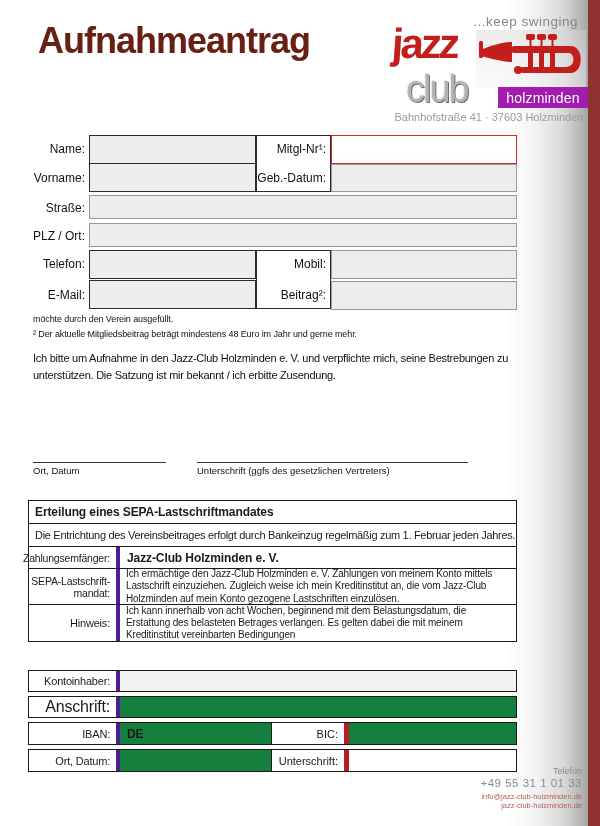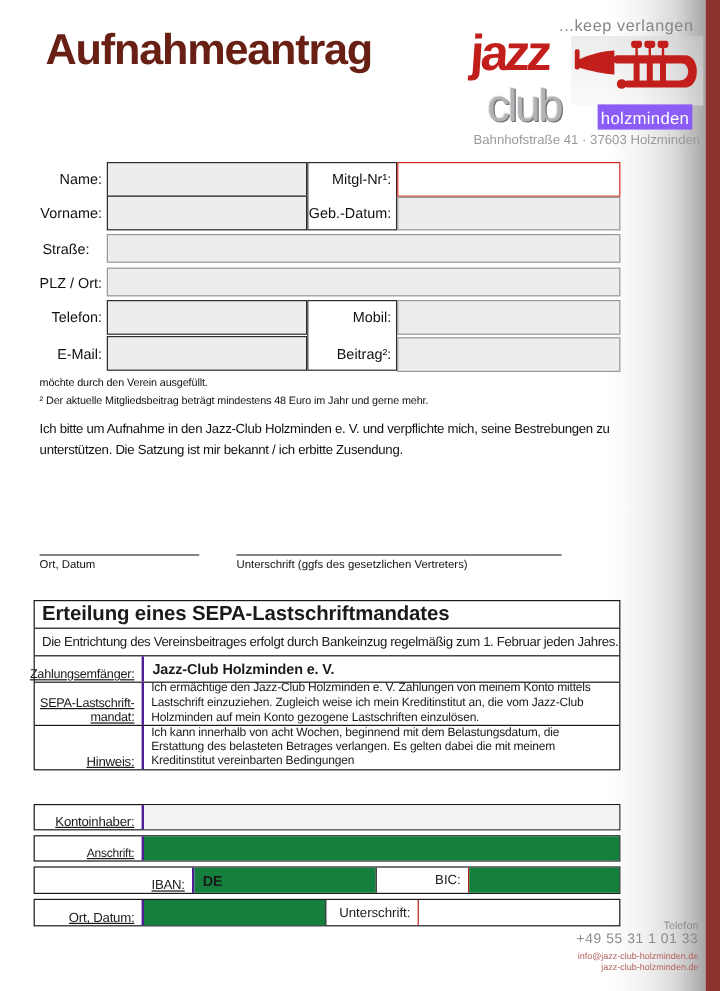--- a/index.html
+++ b/index.html
@@ -18,21 +18,21 @@
 
   
   .logo{left:390px;top:8px;width:198px;height:118px;}
   .logo .tagline{position:absolute;right:10px;top:6px;font-size:13.5px;color:#85858c;letter-spacing:0.5px;}
   .logo .building{position:absolute;left:86px;top:22px;width:110px;height:58px;opacity:.45;
     background:linear-gradient(180deg,#d4d4d4 0%,#eceaea 60%,#f5f5f5 100%);}
   .logo .jazz{position:absolute;left:2px;top:12px;font-size:42px;font-weight:800;letter-spacing:-3px;
     color:#c21f1c;transform:skewX(-4deg);}
   .logo .club{position:absolute;left:16px;top:60px;font-size:38px;font-weight:400;letter-spacing:-2px;
     color:#b3b3b7;text-shadow:1px 1px 0 #6e6e6e, -1px -1px 0 #e9e9e9;}
-  .logo .hm-bar{position:absolute;left:108px;top:79px;width:79px;height:21px;background:#8b5cf6;
+  .logo .hm-bar{position:absolute;left:108px;top:79px;width:90px;height:21px;background:#a21caf;
     color:#fff;font-size:14px;display:flex;align-items:center;justify-content:center;letter-spacing:0.2px;}
   .logo .addr{position:absolute;left:0;top:103px;width:198px;text-align:center;font-size:11px;color:#9a9a9a;}
   .logo svg{position:absolute;left:88px;top:18px;}
 
   
   .flabel{position:absolute;text-align:right;font-size:12px;color:#111;}
   .lh28{line-height:28px;height:28px;}
   .lh24{line-height:24px;height:24px;}
   .box{position:absolute;background:#ededed;border:1px solid #999;box-sizing:border-box;}
   .box.dark{border-color:#2b2b2b;}
@@ -44,57 +44,57 @@
   
   .sigline{position:absolute;border-top:1px solid #333;height:0;}
   .siglabel{position:absolute;font-size:9.5px;color:#111;}
 
   
   .sepa{position:absolute;left:28px;top:500px;width:489px;}
   .sepa-top{position:absolute;left:0;top:0;width:489px;border:1.2px solid #1a1a1a;box-sizing:border-box;background:#fff;}
   .srow{display:flex;border-top:1px solid #1a1a1a;box-sizing:border-box;}
   .srow:first-child{border-top:none;}
   .scell{box-sizing:border-box;}
-  .slabel{width:91px;border-right:2px solid #4c1d95;display:flex;flex-direction:column;
-    align-items:flex-end;justify-content:flex-end;padding-right:6px;font-size:10.5px;letter-spacing:-0.2px;text-decoration:underline;}
+  .slabel{width:91px;border-right:4px solid #4c1d95;display:flex;flex-direction:column;
+    align-items:flex-end;justify-content:center;padding-right:6px;font-size:10.5px;letter-spacing:-0.2px;}
   .sval{flex:1;display:flex;align-items:center;padding-left:7px;font-size:12px;}
   .sbold{font-weight:700;letter-spacing:-0.1px;}
   .stext{flex:1;font-size:10px;line-height:1.22;letter-spacing:-0.15px;padding:2px 6px;display:flex;
     flex-direction:column;justify-content:center;}
-  .sheader{font-weight:700;font-size:17px;display:flex;align-items:center;padding-left:6px;letter-spacing:-0.1px;}
+  .sheader{font-weight:700;font-size:12px;display:flex;align-items:center;padding-left:6px;letter-spacing:-0.1px;}
   .sintro{font-size:11px;letter-spacing:-0.3px;display:flex;align-items:center;padding-left:6px;}
   .sepa-box{position:absolute;left:0;width:489px;border:1.2px solid #1a1a1a;box-sizing:border-box;
     background:#fff;display:flex;}
   .gray{background:#15803d;}
   .lightgray{background:#f2f2f2;}
   .mandats{width:111px;border-right:1px solid #1a1a1a;border-left:1px solid #1a1a1a;display:flex;
     flex-direction:column;align-items:center;justify-content:center;font-size:8px;line-height:1.15;}
   .w152{width:152px;border-right:none;}
   .blabel{width:78px;display:flex;align-items:center;justify-content:flex-end;padding-right:6px;
-    font-size:11px;box-sizing:border-box;border-right:1px solid #b91c1c;border-left:1px solid #1a1a1a;}
+    font-size:11px;box-sizing:border-box;border-right:5px solid #b91c1c;border-left:1px solid #1a1a1a;}
 
   
   .footer{position:absolute;right:18px;top:766px;text-align:right;z-index:5;}
   .footer .f1{font-size:9px;color:#8a8a8a;}
   .footer .f2{font-size:11.5px;color:#8a8a8a;margin-top:1px;letter-spacing:0.5px;}
   .footer .f3{font-size:7.5px;color:#b2625e;margin-top:3px;}
   .footer .f4{font-size:7.5px;color:#b2625e;}
 </style>
 </head>
 <body>
 
 <div class="page">
 
   <div class="abs page-shadow"></div>
   <div class="abs edge-bar"></div>
 
   <div class="abs title">Aufnahmeantrag</div>
 
   <div class="abs logo">
-    <div class="tagline">...keep verlangen</div>
+    <div class="tagline">...keep swinging</div>
     <div class="building"></div>
     <svg width="108" height="72" viewBox="0 0 108 72">
       <g fill="#c21f1c">
         <path d="M3 24 C14 19 26 16 34 16 L34 36 C26 36 14 33 3 30 Z"></path>
         <rect x="1" y="15" width="4" height="17" rx="1.5"></rect>
         <rect x="33" y="20" width="62" height="7" rx="3.5"></rect>
         <path d="M93 20 C106 20 106 47 93 47 L88 47 L88 41 C98 41 98 26 88 26 Z"></path>
         <rect x="42" y="41" width="48" height="6" rx="3"></rect>
         <rect x="50" y="24" width="5" height="20"></rect>
         <rect x="61" y="24" width="5" height="20"></rect>
@@ -120,21 +120,21 @@
   <div class="flabel lh28" style="left:20px;top:135px;width:65px;">Name:</div>
   <div class="box dark" style="left:89px;top:135px;width:167px;height:29px;"></div>
   <div class="flabel lh28" style="left:256px;top:135px;width:70px;">Mitgl-Nr¹:</div>
   <div class="box red" style="left:331px;top:135px;width:186px;height:29px;"></div>
 
   <div class="flabel lh28" style="left:15px;top:164px;width:70px;">Vorname:</div>
   <div class="box dark" style="left:89px;top:163px;width:167px;height:29px;"></div>
   <div class="flabel lh28" style="left:250px;top:164px;width:76px;">Geb.-Datum:</div>
   <div class="box" style="left:331px;top:164px;width:186px;height:28px;"></div>
 
-  <div class="flabel lh24" style="left:25px;top:196px;width:60px;text-align:center;">Straße:</div>
+  <div class="flabel lh24" style="left:25px;top:196px;width:60px;">Straße:</div>
   <div class="box" style="left:89px;top:195px;width:428px;height:24px;"></div>
 
   <div class="flabel lh24" style="left:15px;top:224px;width:70px;">PLZ / Ort:</div>
   <div class="box" style="left:89px;top:223px;width:428px;height:24px;"></div>
 
   <div class="flabel lh28" style="left:20px;top:250px;width:65px;">Telefon:</div>
   <div class="box dark" style="left:89px;top:250px;width:167px;height:29px;"></div>
   <div class="flabel lh28" style="left:270px;top:250px;width:56px;">Mobil:</div>
   <div class="box" style="left:331px;top:250px;width:186px;height:29px;"></div>
 
@@ -179,27 +179,27 @@
     </div>
 
     <div class="sepa-box" style="top:170px;height:22px;">
       <div class="scell slabel" style="font-size:11px;">
           <span>Kontoinhaber:</span>
         </div>
       <div class="scell sval lightgray"></div>
     </div>
 
     <div class="sepa-box" style="top:196px;height:22px;">
-      <div class="scell slabel" style="font-size:10px;">
+      <div class="scell slabel" style="font-size:16px;">
           <span>Anschrift:</span>
         </div>
       <div class="scell sval gray"></div>
     </div>
 
-    <div class="sepa-box" style="top:222px;height:23px;padding-left:42px;">
+    <div class="sepa-box" style="top:222px;height:23px;">
       <div class="scell slabel" style="font-size:11px;">
           <span>IBAN:</span>
         </div>
       <div class="scell sval sbold gray" style="flex:none;width:151px;">DE</div>
       <div class="scell blabel">
           <span>BIC:</span>
         </div>
       <div class="scell sval gray"></div>
     </div>
 

